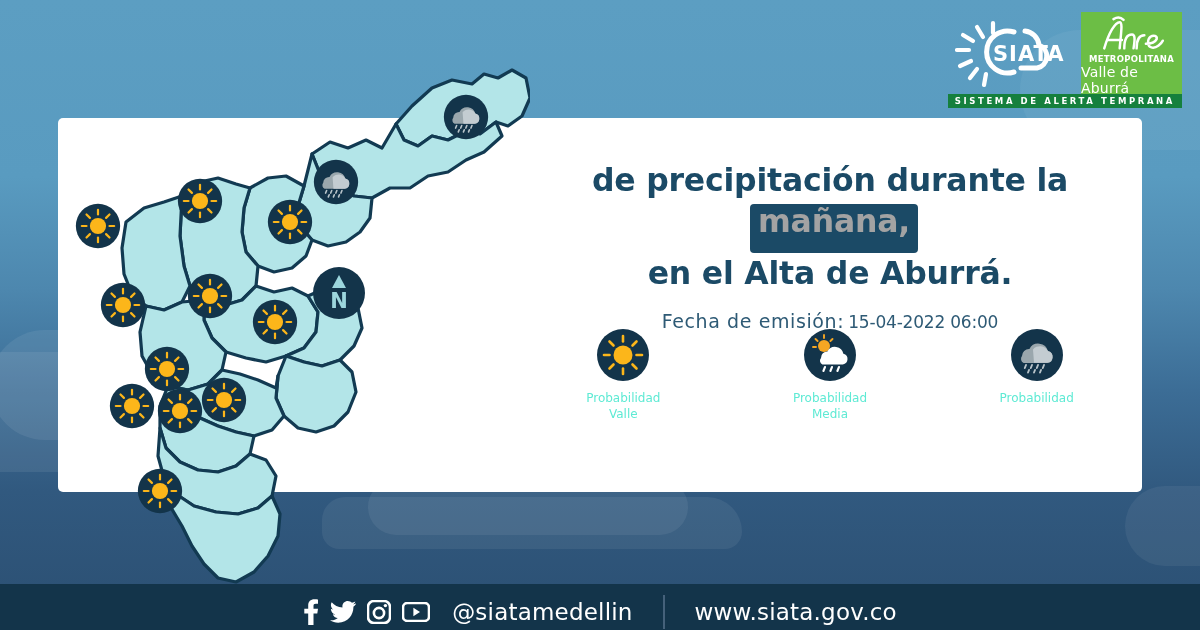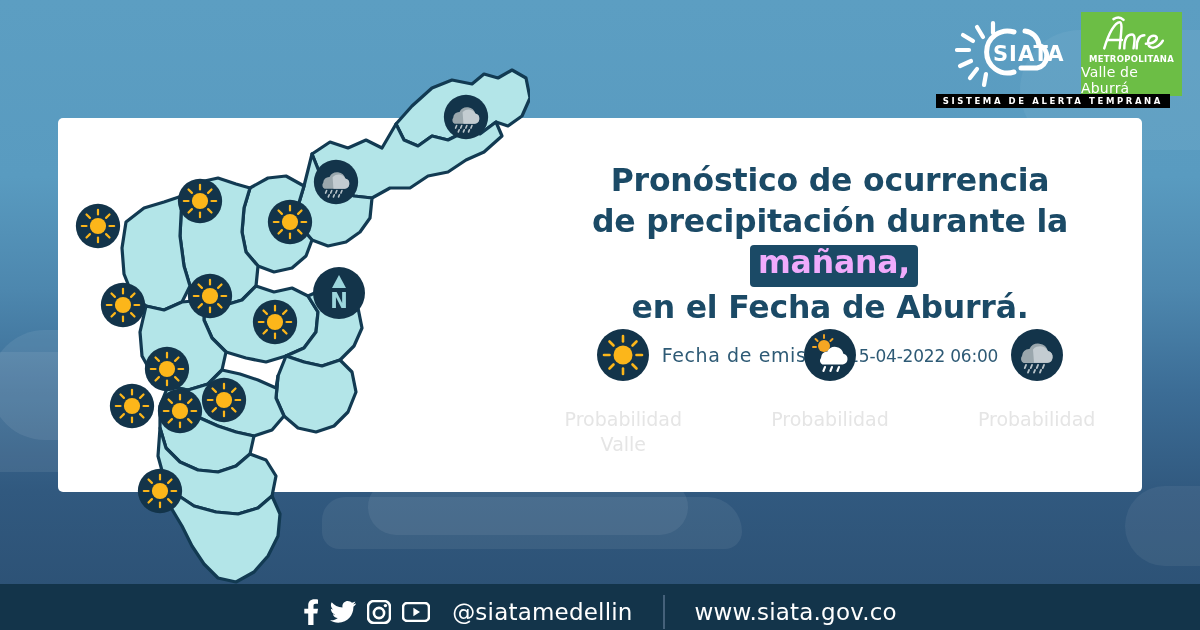--- a/index.html
+++ b/index.html
@@ -55,47 +55,47 @@
   #siata-logo { margin-right:8px; margin-top:6px; }
   #amva {
     width:101px; height:84px; background:#6cbe45;
     display:flex; flex-direction:column; align-items:center; justify-content:flex-start;
     padding-top:2px;
   }
   #amva .area-word { margin-top:2px; }
   #amva .m1 { color:#fff; font-size:8.5px; font-weight:bold; letter-spacing:.3px; margin-top:1px; }
   #amva .m2 { color:#fff; font-size:14px; letter-spacing:.2px; }
   #tagline {
-    position:absolute; right:30px; top:94px;
-    background:#000000; padding:2px 7px;
+    position:absolute; right:18px; top:94px;
+    background:#15803d; padding:2px 7px;
     color:#ffffff; font-size:8.5px; font-weight:bold; letter-spacing:2.6px;
   }
 
   
   #panel { position:absolute; left:520px; top:160px; width:620px; text-align:center; }
   #headline {
     color:#1b4a66; font-weight:bold; font-size:31.5px; line-height:1.30;
     letter-spacing:-.2px;
   }
   .hl {
-    background:#1b4a66; color:#f0abfc; border-radius:4px;
-    padding:1px 8px 8px 8px; display:inline-block; line-height:1.05;margin-left:8px;
+    background:#1b4a66; color:#a3a3a3; border-radius:4px;
+    padding:1px 8px 15px 8px; display:inline-block; line-height:1.05;margin-left:8px;
   }
   #fecha { margin-top:16px; color:#2e5a75; font-size:19px; }
   #fecha .lbl { letter-spacing:.6px; }
   #fecha .val { font-size:17px; letter-spacing:-.2px; margin-left:4px; }
 
   
   #legend {
     position:absolute; left:520px; top:328px; width:620px;
     display:flex; justify-content:space-around; align-items:flex-start;
   }
   .leg { width:170px; text-align:center; }
   .leg .lbl {
-    margin-top:21px; color:#e5e5e5; font-size:19px; line-height:1.32;
+    margin-top:5px; color:#5eead4; font-size:12px; line-height:1.32;
   }
 
   
   #map { position:absolute; left:60px; top:36px; width:470px; height:550px; }
   #map svg { display:block; }
 
   .wicon { position:absolute; }
 </style>
 </head>
 <body>
@@ -368,26 +368,25 @@
               <line x1="36.5" y1="36.5" x2="40.5" y2="40.5"></line>
         <line x1="13.5" y1="40.5" x2="17.5" y2="36.5"></line>
               <line x1="36.5" y1="17.5" x2="40.5" y2="13.5"></line>
       </g>
           </svg></span></div>
     </div>
 </div>
 
 <div id="panel">
   <div id="headline">
-    <div>Pronóstico de ocurrencia</div>
     <div>
       <span>de precipitación durante la</span>
       <span class="hl">mañana,</span>
     </div>
-    <div>en el Fecha de Aburrá.</div>
+    <div>en el Alta de Aburrá.</div>
   </div>
   <div id="fecha">
     <span class="lbl">Fecha de emisión:</span><span class="val">15-04-2022 06:00</span>
   </div>
 </div>
 
 <div id="legend">
   <div class="leg">
     <div>
       <svg width="54" height="54" viewBox="0 0 54 54">
@@ -425,20 +424,21 @@
         <path d="M18 30 a6.5 6.5 0 0 1 6.4 -6.6 a8.6 8.6 0 0 1 16 2.4 a5.4 5.4 0 0 1 -0.6 10.6 L19.4 36.4 A4 4 0 0 1 18 30 Z" fill="#ffffff"></path>
         <g stroke="#ffffff" stroke-width="2.1" stroke-linecap="round">
           <line x1="22" y1="39" x2="20.4" y2="43"></line>
           <line x1="29" y1="39" x2="27.4" y2="43"></line>
           <line x1="36" y1="39" x2="34.4" y2="43"></line>
         </g>
       </svg>
     </div>
     <div class="lbl">
       <div>Probabilidad</div>
+      <div>Media</div>
     </div>
   </div>
 
   <div class="leg">
     <div>
       <svg width="54" height="54" viewBox="0 0 54 54">
         <circle cx="27" cy="27" r="26" fill="#13344a"></circle>
         <path d="M12 28 a7 7 0 0 1 7.4 -7 a10 10 0 0 1 18.6 2.2 a6 6 0 0 1 -0.8 11.8 L13.6 35 A4.6 4.6 0 0 1 12 28 Z" fill="#9aa7ad"></path>
         <path d="M23 21.5 a9 9 0 0 1 15 1.5 a6 6 0 0 1 -0.8 11.8 L24 34.8 Z" fill="#c3ccd1"></path>
         <g stroke="#b9c4ca" stroke-width="1.9" stroke-linecap="round">

